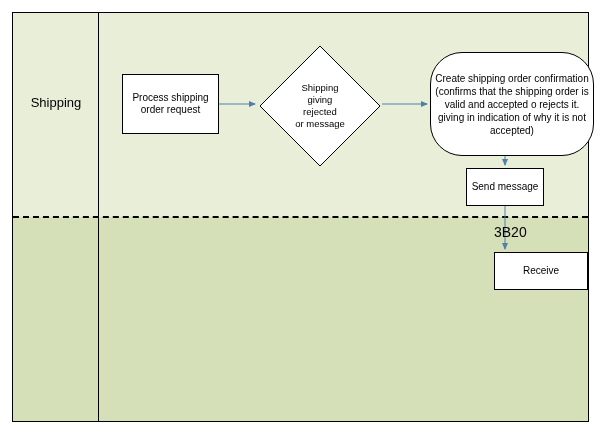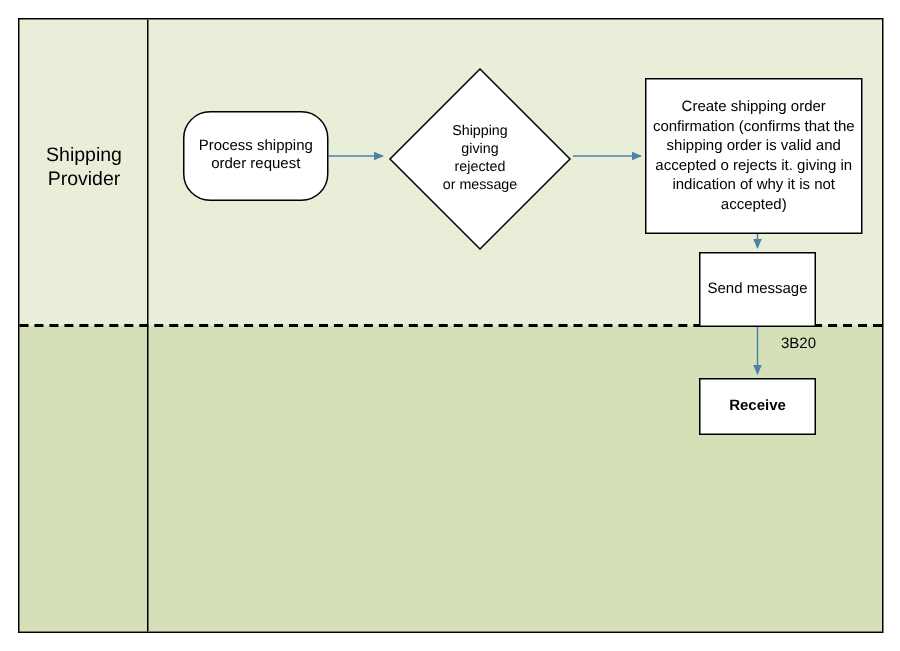--- a/index.html
+++ b/index.html
@@ -88,33 +88,33 @@
     color: #000000;
     line-height: 11.5px;
     text-align: center;
     display: flex;
     align-items: center;
     justify-content: center;
     padding: 2px;
   }
   #node-process {
     left: 122px; top: 74px; width: 97px; height: 60px;
-    font-size: 10px; line-height: 12.5px; border-radius: 18px;
+    font-size: 10px; line-height: 12.5px;
   }
   #node-create {
-    left: 430px; top: 52px; width: 145px; height: 104px;
-    font-size: 10px; line-height: 13px;
+    left: 430px; top: 52px; width: 164px; height: 104px;
+    font-size: 10px; line-height: 13px; border-radius: 32px;
   }
   #node-send {
-    left: 466px; top: 168px; width: 78px; height: 50px;
+    left: 466px; top: 168px; width: 78px; height: 38px;
     font-size: 10px; line-height: 12.5px;
   }
   #node-receive {
-    left: 466px; top: 252px; width: 78px; height: 38px;
-    font-size: 10px; line-height: 12.5px; font-weight: bold;
+    left: 494px; top: 252px; width: 94px; height: 38px;
+    font-size: 10px; line-height: 12.5px;
   }
   
   #node-decision {
     position: absolute;
     left: 258px; top: 44px;
     width: 124px; height: 124px;
   }
   #node-decision svg { display: block; }
   .diamond-text {
     position: absolute;
@@ -131,44 +131,43 @@
   
   #connectors {
     position: absolute;
     left: 0; top: 0;
     width: 600px; height: 434px;
     pointer-events: none;
   }
   
   .edge-label {
     position: absolute;
-    font-size: 10px;
-    color: #000000;
-    text-align: right;
+    font-size: 14px;
+    color: #000000;
+    text-align: left;
   }
   #edge-label-3b20 {
     left: 494px; top: 224px; width: 50px;
   }
 </style>
 </head>
 <body>
 
 <div id="canvas">
 
   <div class="lane-top"></div>
   <div class="lane-bottom"></div>
 
   <div class="frame"></div>
 
   <div class="lane-divider"></div>
   <div class="pool-divider"></div>
 
   <div class="lane-label" id="lane-label-provider">
     <div>Shipping</div>
-    <div>Provider</div>
   </div>
 
   <svg id="connectors" viewBox="0 0 600 434">
     <defs>
       <marker id="arrow-blue" markerWidth="7" markerHeight="7" refX="6" refY="3" orient="auto" markerUnits="userSpaceOnUse">
         <path d="M0,0 L7,3 L0,6 z" fill="#4f81a8"></path>
       </marker>
     </defs>
 
     <line x1="219" y1="104" x2="255" y2="104" stroke="#4f81a8" stroke-width="1" marker-end="url(#arrow-blue)"></line>

